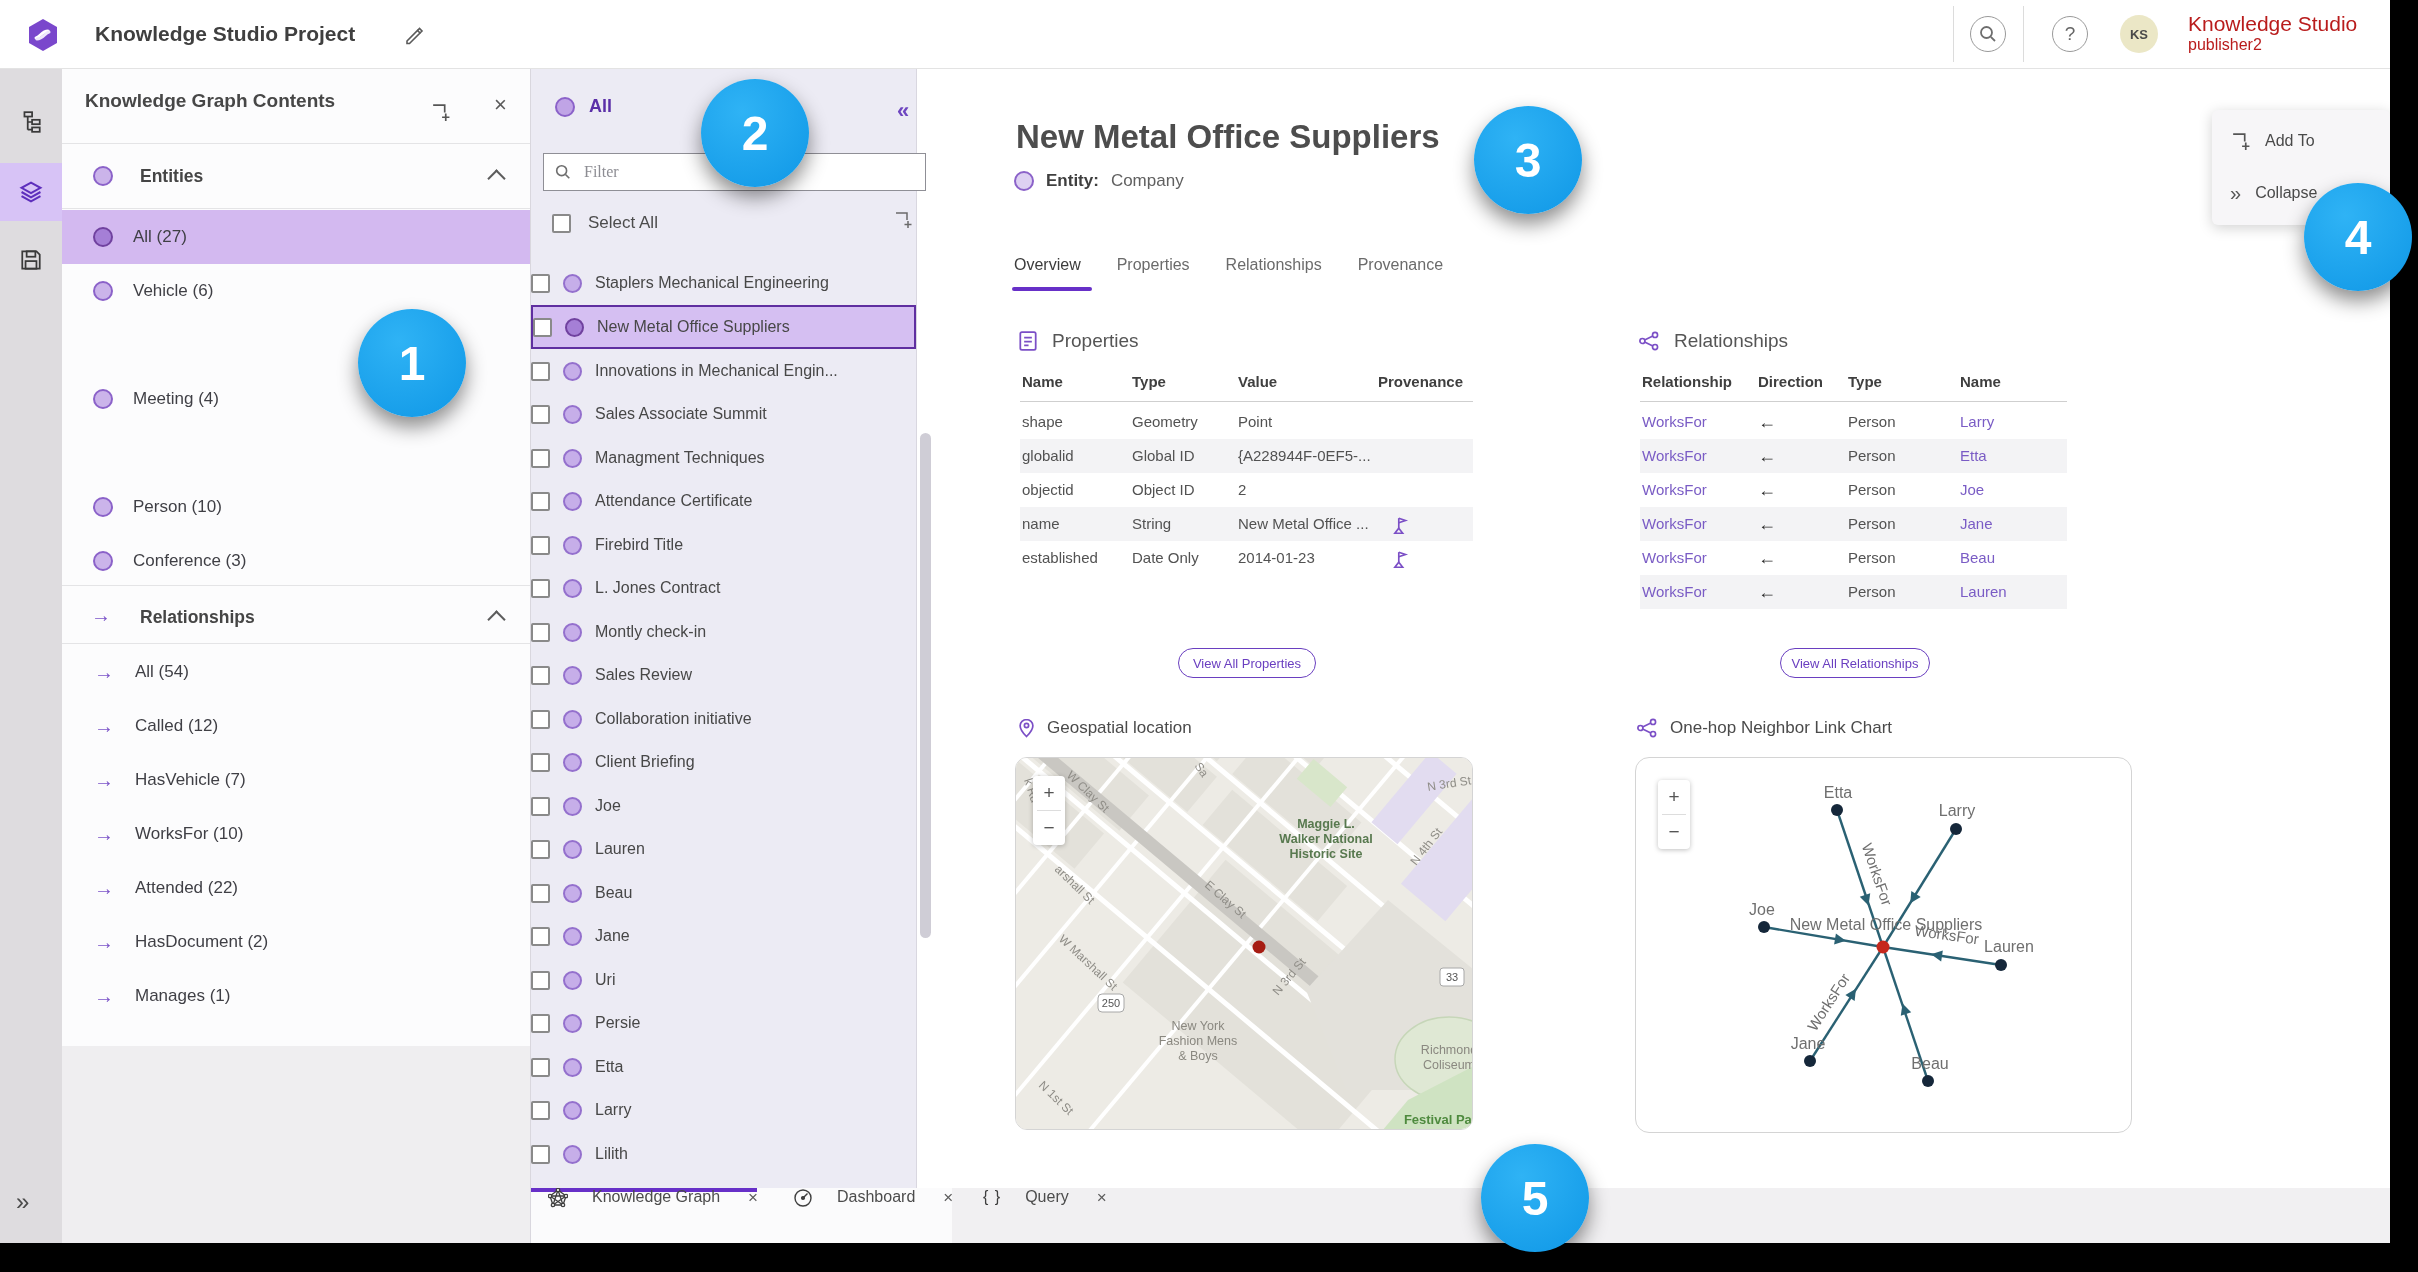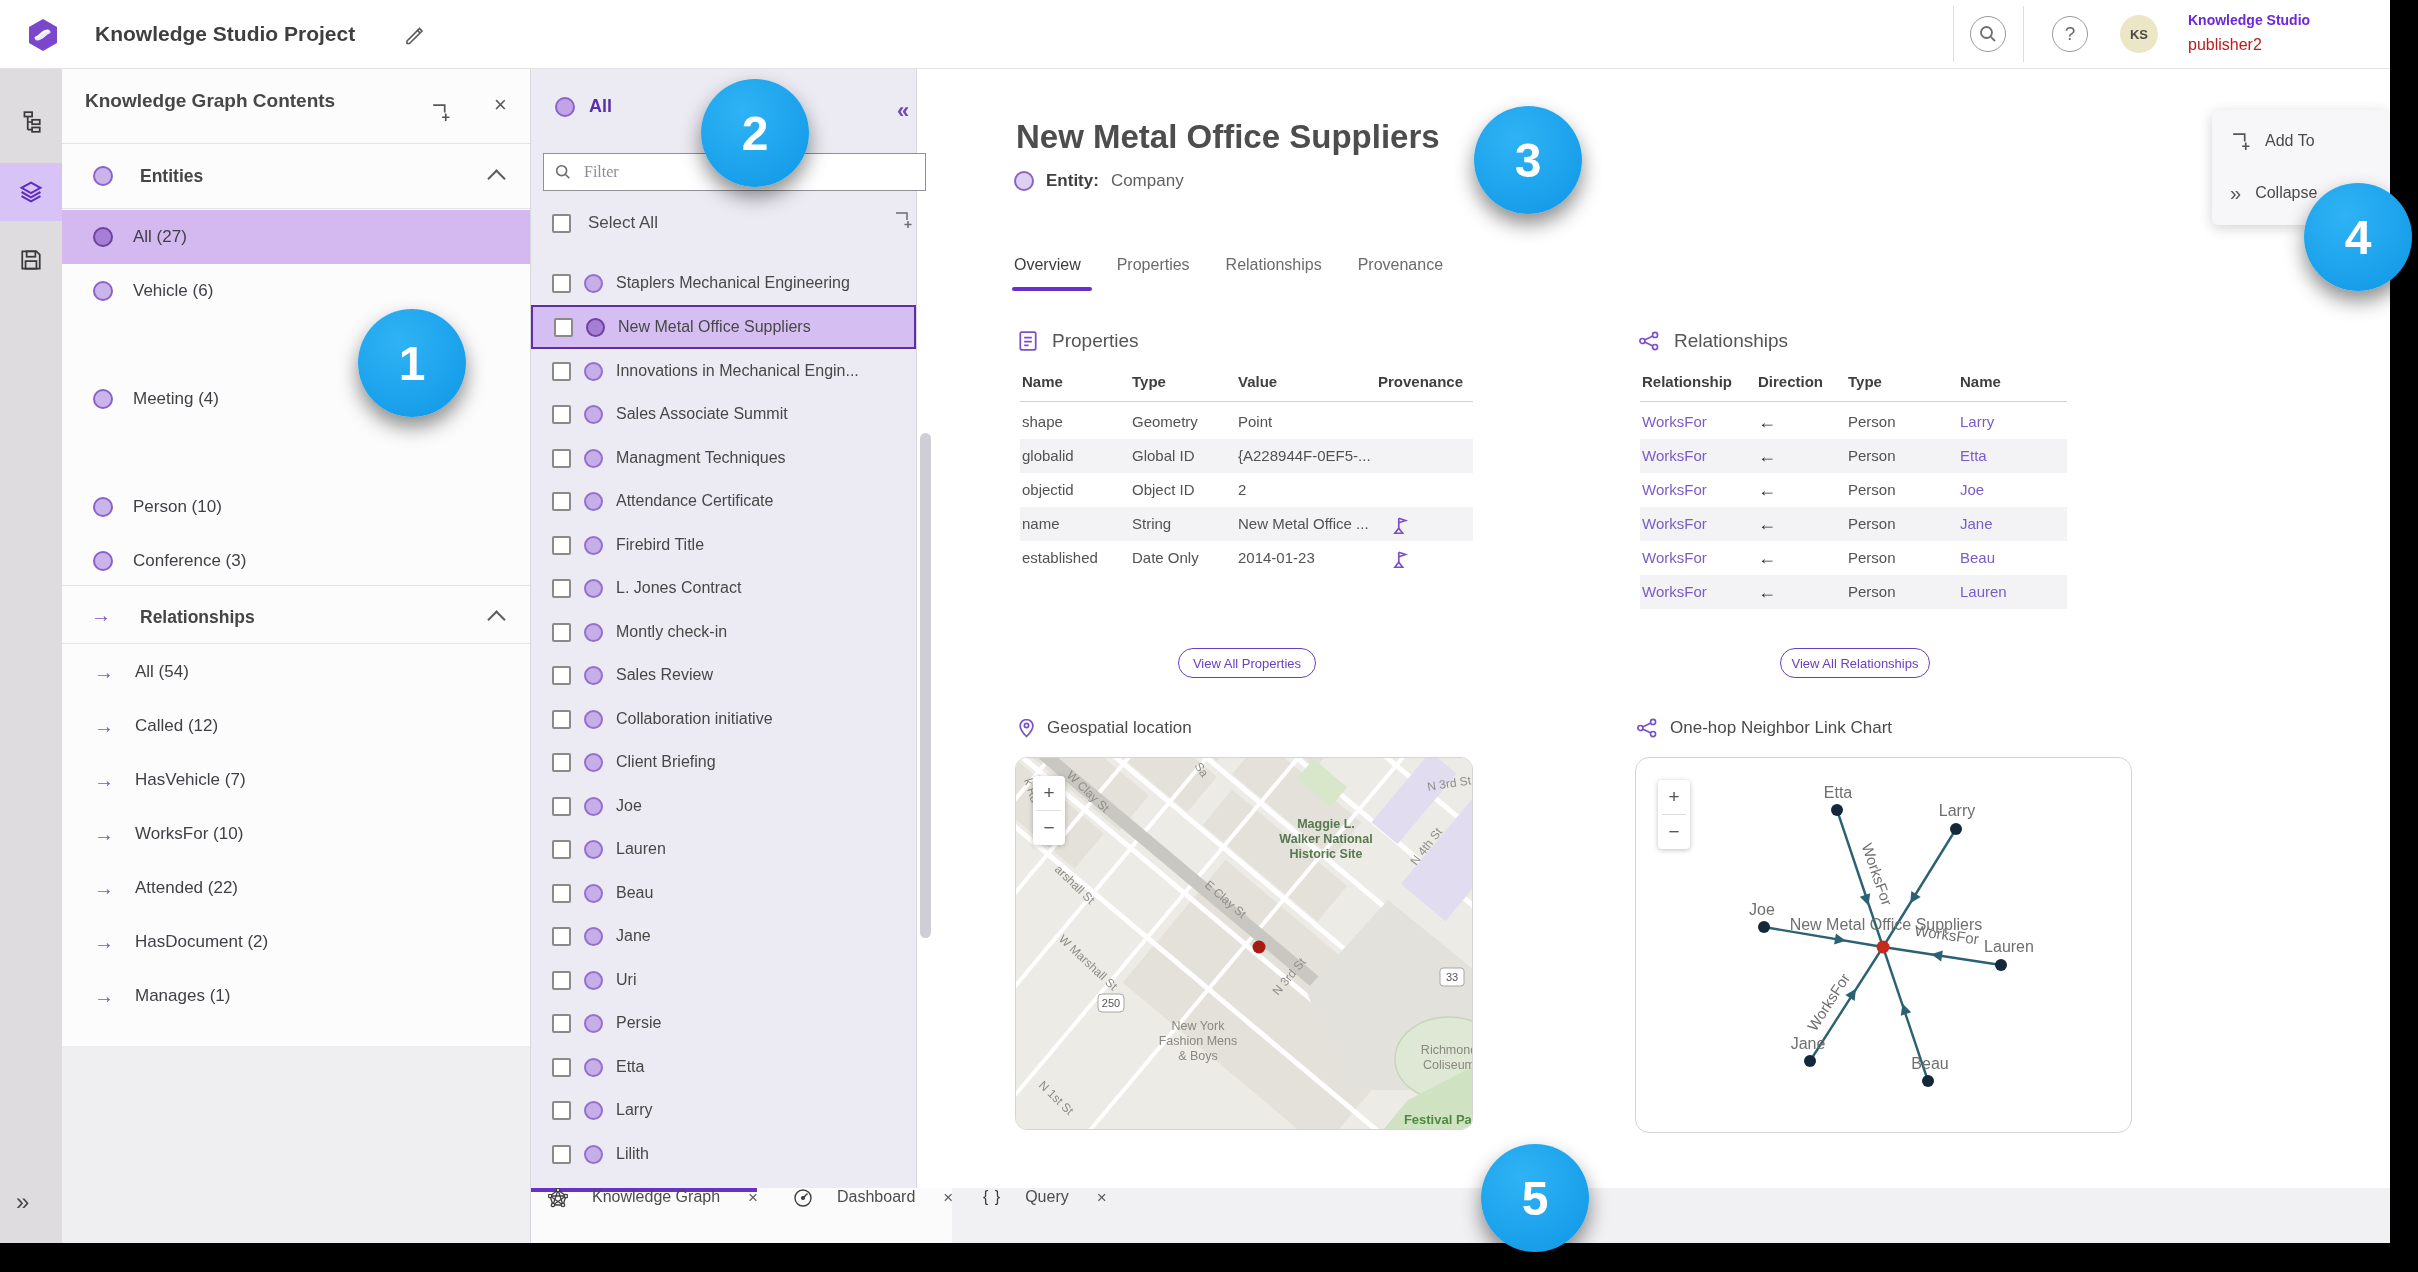--- a/index.html
+++ b/index.html
@@ -7,21 +7,21 @@
        font-family:"Liberation Sans",sans-serif;color:#4a4a4a;-webkit-font-smoothing:antialiased}
   .abs{position:absolute}
   .flex{display:flex;align-items:center}
 
   
   #app-header{left:0;top:0;width:2390px;height:68px;background:#fff;border-bottom:1px solid #e3e3e3;z-index:5}
   #app-title{left:95px;top:0;height:68px;line-height:68px;font-size:21px;font-weight:700;color:#3f3f3f}
   .hdr-divider{top:6px;width:1px;height:56px;background:#dcdcdc}
   .circle-btn{width:36px;height:36px;border:1.5px solid #9a9a9a;border-radius:50%;display:flex;align-items:center;justify-content:center;background:#fff;box-sizing:border-box}
   #avatar{left:2120px;top:15px;width:38px;height:38px;border-radius:50%;background:#ebe7c6;display:flex;align-items:center;justify-content:center;font-size:13px;font-weight:700;color:#4a4a4a}
-  #account-name{left:2188px;top:12px;font-size:14px;font-weight:700;color:#6d28d9}
+  #account-name{left:2188px;top:12px;font-size:21px;font-weight:400;color:#b91c1c}
   #account-role{left:2188px;top:36px;font-size:16px;color:#b91c1c}
 
   
   #left-rail{left:0;top:68px;width:62px;height:1175px;background:#dedcdf;z-index:4}
   .rail-btn{left:0;width:62px;height:58px;display:flex;align-items:center;justify-content:center}
   .rail-btn.sel{background:#d7c3f6}
 
   
   #kg-panel{left:62px;top:68px;width:469px;height:1175px;background:#fcfcfd;border-right:1px solid #d9d7de;box-sizing:border-box;z-index:4}
   #kg-panel .filler{left:0;top:978px;width:100%;height:197px;background:#efeef0}
@@ -36,21 +36,21 @@
   .chev-up{width:11px;height:11px;border-left:2px solid #5c5c5c;border-top:2px solid #5c5c5c;transform:rotate(45deg)}
 
   
   #mid-panel{left:531px;top:68px;width:386px;height:1120px;background:#ecebf4;border-right:1px solid #d9d7e0;box-sizing:border-box;z-index:4}
   #mid-all-label{font-size:18px;font-weight:700;color:#5b2fa8}
   #filter-box{left:12px;top:85px;width:383px;height:38px;background:#fff;border:1px solid #8f8f96;box-sizing:border-box;display:flex;align-items:center;padding:0 10px;gap:10px}
   #filter-input{border:none;outline:none;font-size:16px;color:#444;background:transparent;width:300px;font-family:Liberation Serif, serif}
   #filter-input::placeholder{color:#8d8d93}
   .cbx{width:19px;height:19px;background:#fff;border:2px solid #8a8a8a;border-radius:2px;box-sizing:border-box;flex:0 0 auto}
   .mdot{width:19px;height:19px;border-radius:50%;background:#c6aee9;border:2px solid #9470cd;box-sizing:border-box;flex:0 0 auto}
-  .mitem{left:0;width:100%;height:44px;display:flex;align-items:center;gap:13px;padding-left:21px;box-sizing:border-box;font-size:16px;color:#474747}
+  .mitem{left:0;width:100%;height:44px;display:flex;align-items:center;gap:13px;box-sizing:border-box;font-size:16px;color:#474747}
   .mitem.sel{background:#d5bff2;border:2px solid #5f2ea0;box-sizing:border-box}
   .mitem.sel .mdot{background:#a57fd6;border-color:#70419f}
   #mid-scrollbar{left:389px;top:365px;width:11px;height:505px;border-radius:6px;background:#cfcdd6}
 
   
   #detail{left:952px;top:68px;width:1438px;height:1120px;background:#fff;z-index:3}
   #detail-title{left:64px;top:50px;font-size:33px;font-weight:700;color:#4d4d4d}
   .tab-lbl{font-size:16px;color:#6b6b6b;padding-bottom:6px}
   .tab-lbl.active{color:#3c3c3c}
   #tab-underline{left:60px;top:219px;width:80px;height:4px;background:#6730c8;border-radius:2px}

